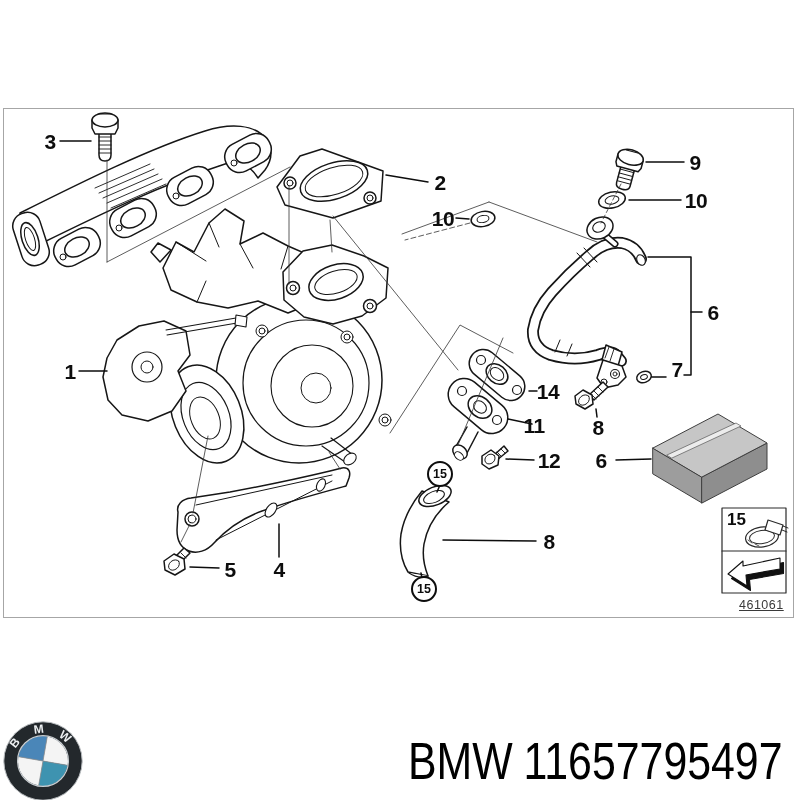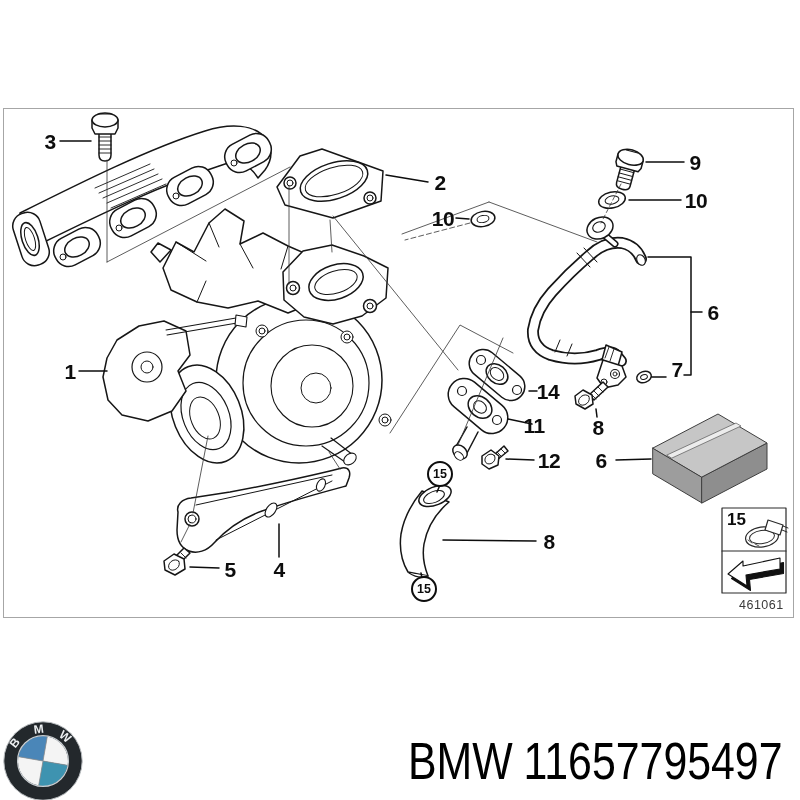--- a/index.html
+++ b/index.html
@@ -4,21 +4,21 @@
 <style>
   html,body{margin:0;padding:0;}
   body{width:800px;height:800px;background:#ffffff;font-family:"Liberation Sans",sans-serif;position:relative;overflow:hidden;}
   .stage{position:absolute;inset:0;}
   .frame{position:absolute;left:3px;top:108px;width:789px;height:508px;border:1px solid #a6a6a6;background:#fff;}
   svg.art{position:absolute;left:0;top:0;width:800px;height:800px;}
   svg.art *{vector-effect:none;}
   .num{position:absolute;transform:translate(-50%,-50%);font-weight:700;font-size:21px;color:#0d0d0d;letter-spacing:-0.5px;line-height:1;}
   .badge{position:absolute;transform:translate(-50%,-50%);width:22px;height:22px;border:2px solid #0d0d0d;border-radius:50%;background:#fff;display:flex;align-items:center;justify-content:center;font-weight:700;font-size:12.5px;color:#0d0d0d;line-height:1;}
   .inset-num{position:absolute;left:727px;top:511px;font-weight:700;font-size:17px;color:#0d0d0d;line-height:1;}
-  .drawing-no{position:absolute;left:739px;top:599px;font-size:12.5px;color:#3a3a3a;letter-spacing:0.5px;line-height:1;}
+  .drawing-no{position:absolute;left:739px;top:599px;font-size:12.5px;color:#3a3a3a;letter-spacing:0.5px;line-height:1;text-decoration:underline;}
   .footer{position:absolute;left:408px;top:736px;font-size:51px;color:#000;transform:scaleX(0.84);transform-origin:0 0;white-space:nowrap;display:flex;gap:13px;line-height:1;}
   .logo{position:absolute;left:3px;top:721px;width:80px;height:80px;}
 </style>
 </head>
 <body>
 
 <div class="stage">
 
   <div class="frame"></div>
 

